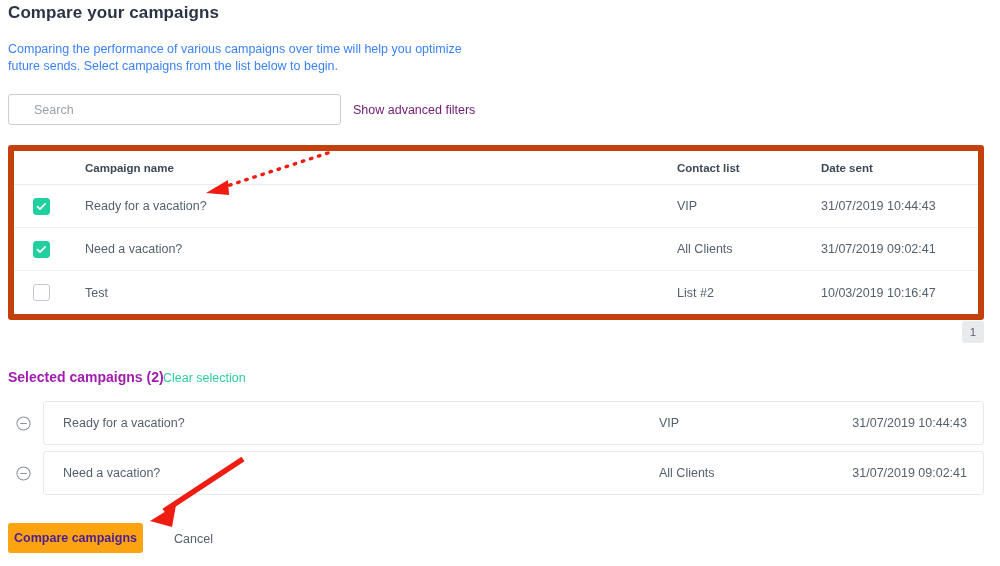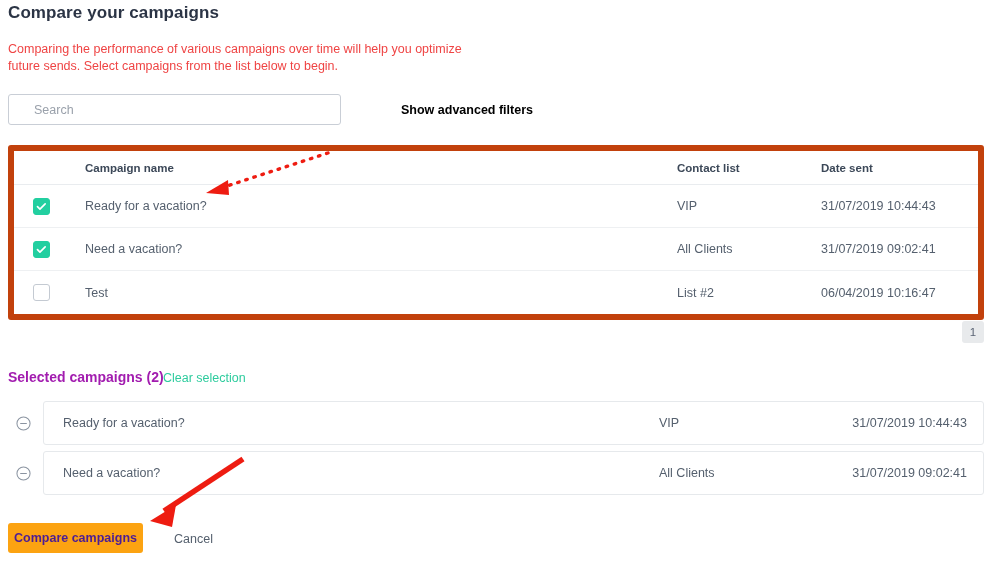--- a/index.html
+++ b/index.html
@@ -26,21 +26,21 @@
     color: #2b3445;
     letter-spacing: 0.1px;
   }
   .page-desc {
     position: absolute;
     left: 8px;
     top: 41px;
     width: 470px;
     font-size: 12.5px;
     line-height: 17px;
-    color: #ef4444;
+    color: #3b82f6;
   }
 
   
   .search-input {
     position: absolute;
     left: 8px;
     top: 94px;
     width: 333px;
     height: 31px;
     box-sizing: border-box;
@@ -53,24 +53,23 @@
     padding: 0 12px 0 25px;
     outline: none;
   }
   .search-input::placeholder { color: #9aa1ab; }
 
   .advanced-filters-link {
     position: absolute;
     left: 353px;
     top: 103px;
     font-size: 12.5px;
-    color: #000000;
-    cursor: pointer;
-    font-weight: 700;
-    margin-left: 48px;
+    color: #701a75;
+    cursor: pointer;
+    font-weight: 400;
   }
 
   
   .campaign-table {
     position: absolute;
     left: 8px;
     top: 145px;
     width: 976px;
     box-sizing: border-box;
     border: 6px solid #c2410c;
@@ -319,21 +318,21 @@
   </div>
 
   <div class="ct-row ct-body-row">
     <div class="cell-check">
       <div class="checkbox">
         
       </div>
     </div>
     <div class="cell-name">Test</div>
     <div class="cell-list">List #2</div>
-    <div class="cell-date">06/04/2019 10:16:47</div>
+    <div class="cell-date">10/03/2019 10:16:47</div>
   </div>
 
 </div>
 
 <div class="pagination">1</div>
 
 <div class="selected-title">Selected campaigns (2)</div>
 <div class="clear-selection-link">Clear selection</div>
 
 <div class="selected-list">

